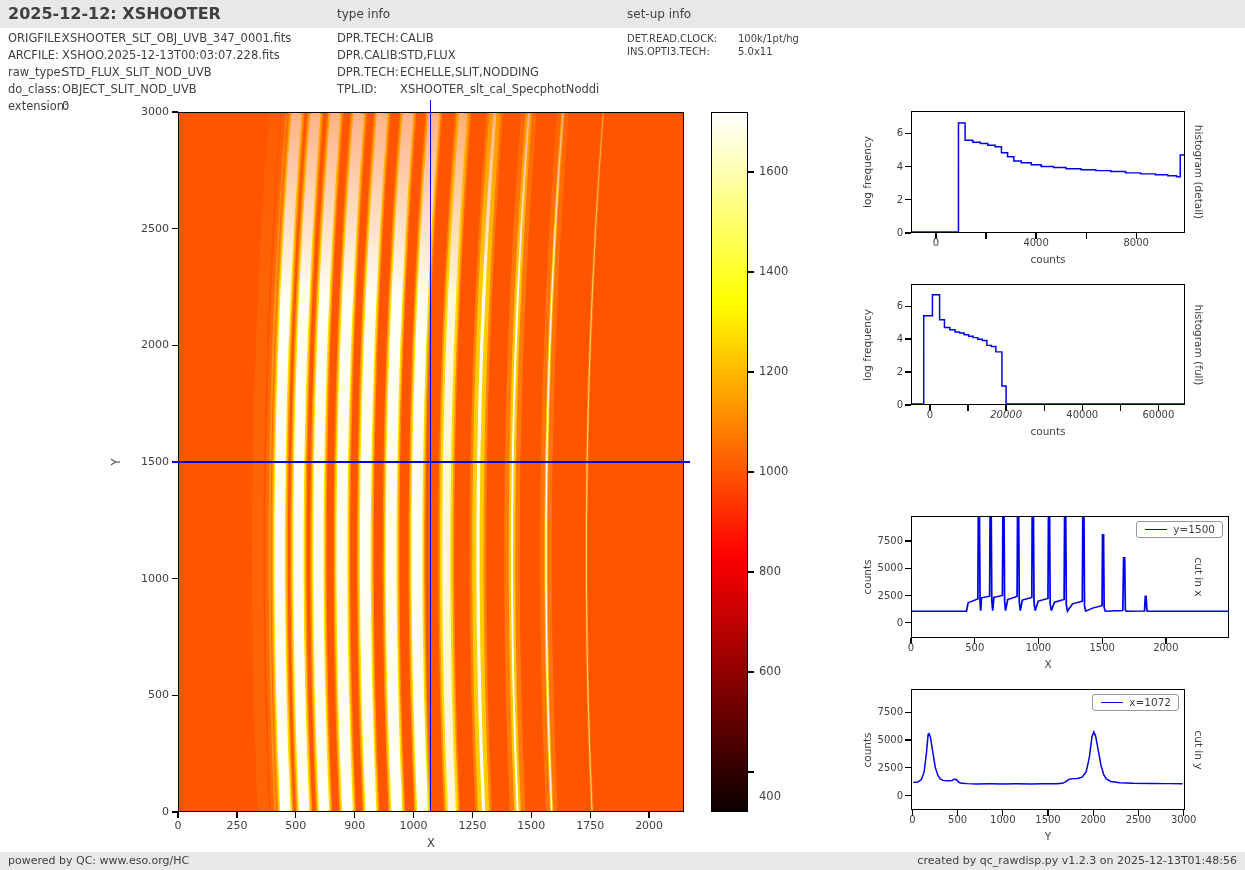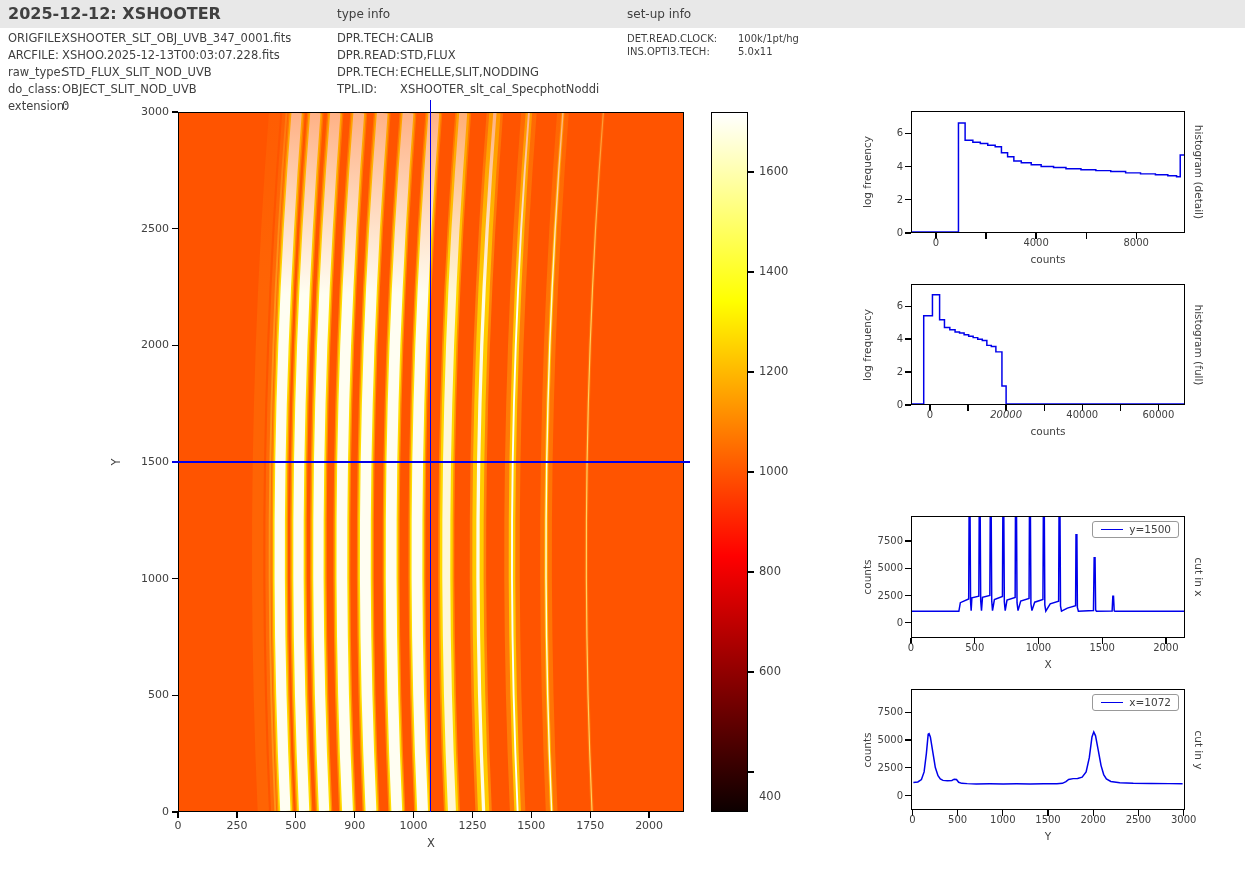--- a/index.html
+++ b/index.html
@@ -27,21 +27,21 @@
 
   
   .plot{position:absolute;}
   .plot-box{position:absolute;inset:0;border:1.5px solid #000;box-sizing:border-box;
             overflow:hidden;background:#fff;}
   #main-image{left:178px;top:112px;width:506px;height:700px;}
   #main-image .plot-box{background:#FF5400;}
   #colorbar{left:711px;top:112px;width:37px;height:700px;}
   #hist-detail{left:911px;top:111px;width:274px;height:122px;}
   #hist-full{left:911px;top:284px;width:274px;height:121px;}
-  #cut-x{left:911px;top:516px;width:274px;height:122px;}
+  #cut-x{left:911px;top:516px;width:318px;height:122px;}
   #cut-y{left:911px;top:689px;width:274px;height:121px;}
   .plot svg{display:block;width:100%;height:100%;}
 
   
   .tk{position:absolute;background:#000;}
   .tkx{width:1.3px;height:6px;}
   .tky{width:6px;height:1.3px;}
   .tl{position:absolute;font-size:10px;white-space:nowrap;}
   .tlx{width:56px;text-align:center;}
   .tly{width:44px;text-align:right;}
@@ -102,21 +102,21 @@
         <span class="mlbl">extension:</span>
         <span class="mval">0</span>
       </div>
     </div>
   <div class="meta" id="meta-mid">
       <div class="mrow">
         <span class="mlbl">DPR.TECH:</span>
         <span class="mval">CALIB</span>
       </div>
       <div class="mrow">
-        <span class="mlbl">DPR.READ:</span>
+        <span class="mlbl">DPR.CALIB:</span>
         <span class="mval">STD,FLUX</span>
       </div>
       <div class="mrow">
         <span class="mlbl">DPR.TECH:</span>
         <span class="mval">ECHELLE,SLIT,NODDING</span>
       </div>
       <div class="mrow">
         <span class="mlbl">TPL.ID:</span>
         <span class="mval">XSHOOTER_slt_cal_SpecphotNoddi</span>
       </div>
@@ -354,14 +354,18 @@
       <div class="tl tly" style="top: 72.8165px; left: -52px;">2500</div>
       <div class="tk tky" style="top: 50.4142px; left: -6px;"></div>
       <div class="tl tly" style="top: 45.0642px; left: -52px;">5000</div>
       <div class="tk tky" style="top: 22.6619px; left: -6px;"></div>
       <div class="tl tly" style="top: 17.3119px; left: -52px;">7500</div>
       <div class="axlab" style="top: 141px; left: 0px; width: 274px;">Y</div>
       <div class="aylab" style="left: -44px; top: 60.5px;">counts</div>
       <div class="arlab" style="left: 282px; top: 60.5px;">cut in y</div>
     </div>
 
+  <div class="footer">
+    <span class="fl">powered by QC: www.eso.org/HC</span>
+    <span class="fr">created by qc_rawdisp.py v1.2.3 on 2025-12-13T01:48:56</span>
+  </div>
 
 </div>
 
 </body></html>

